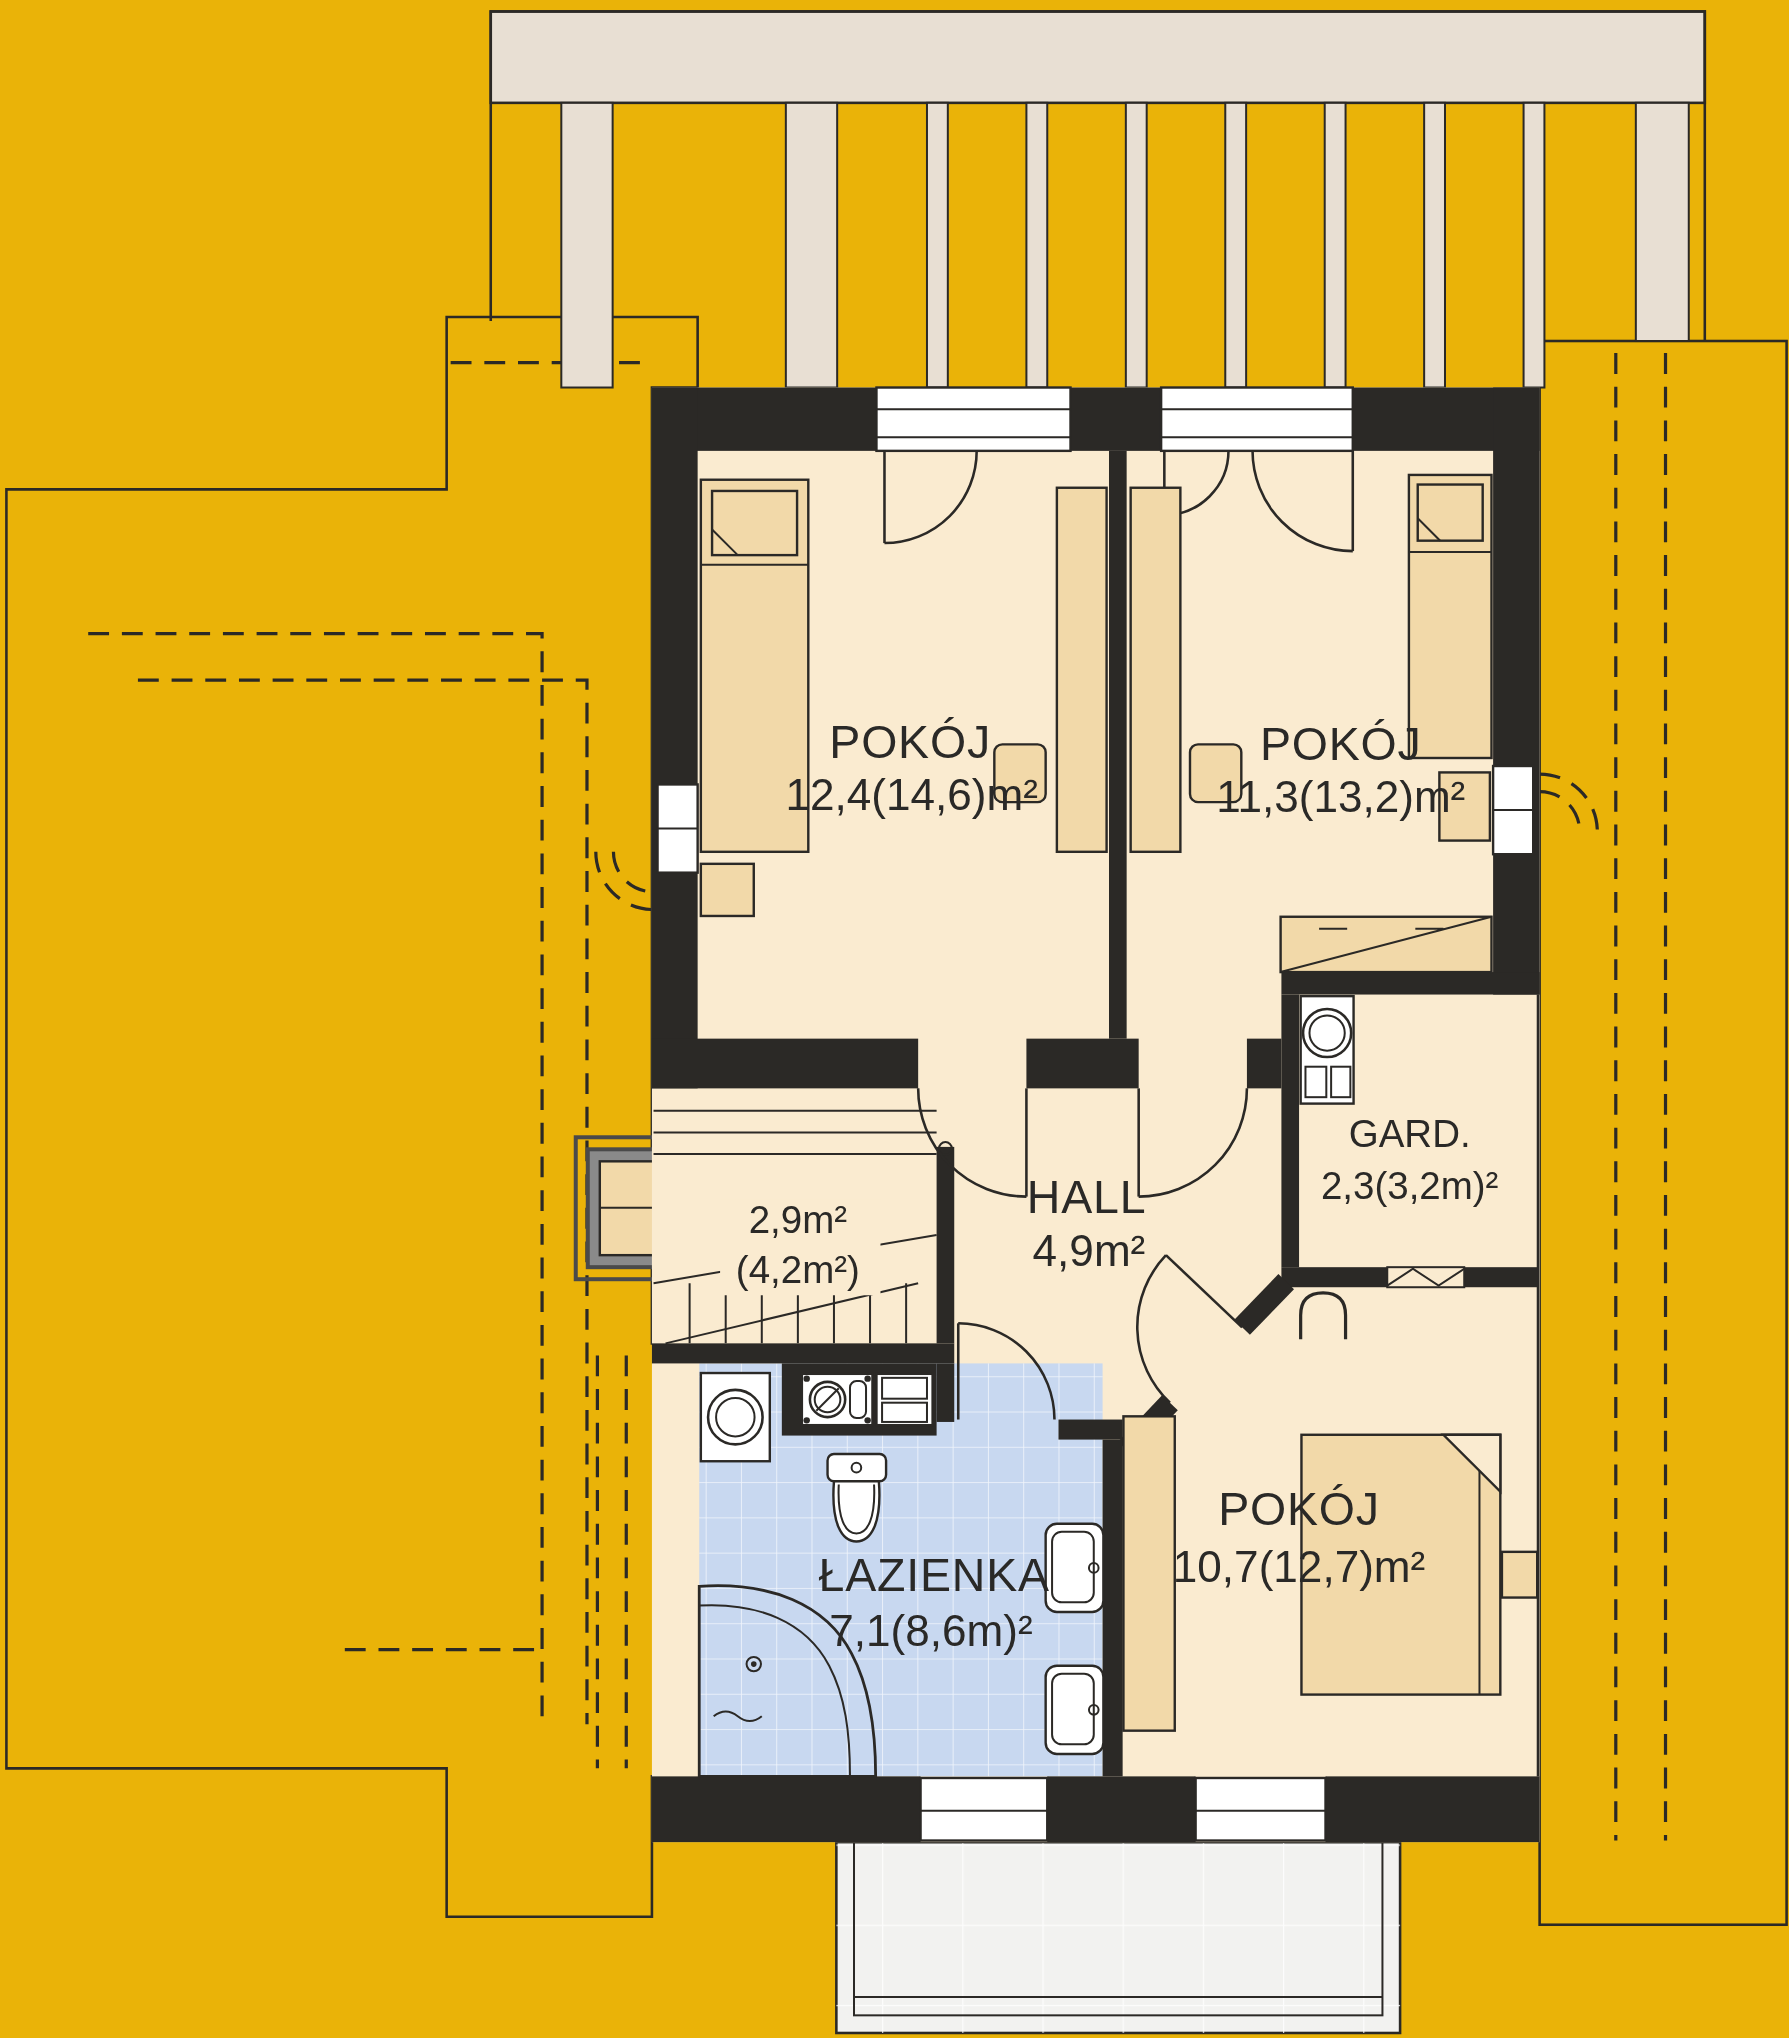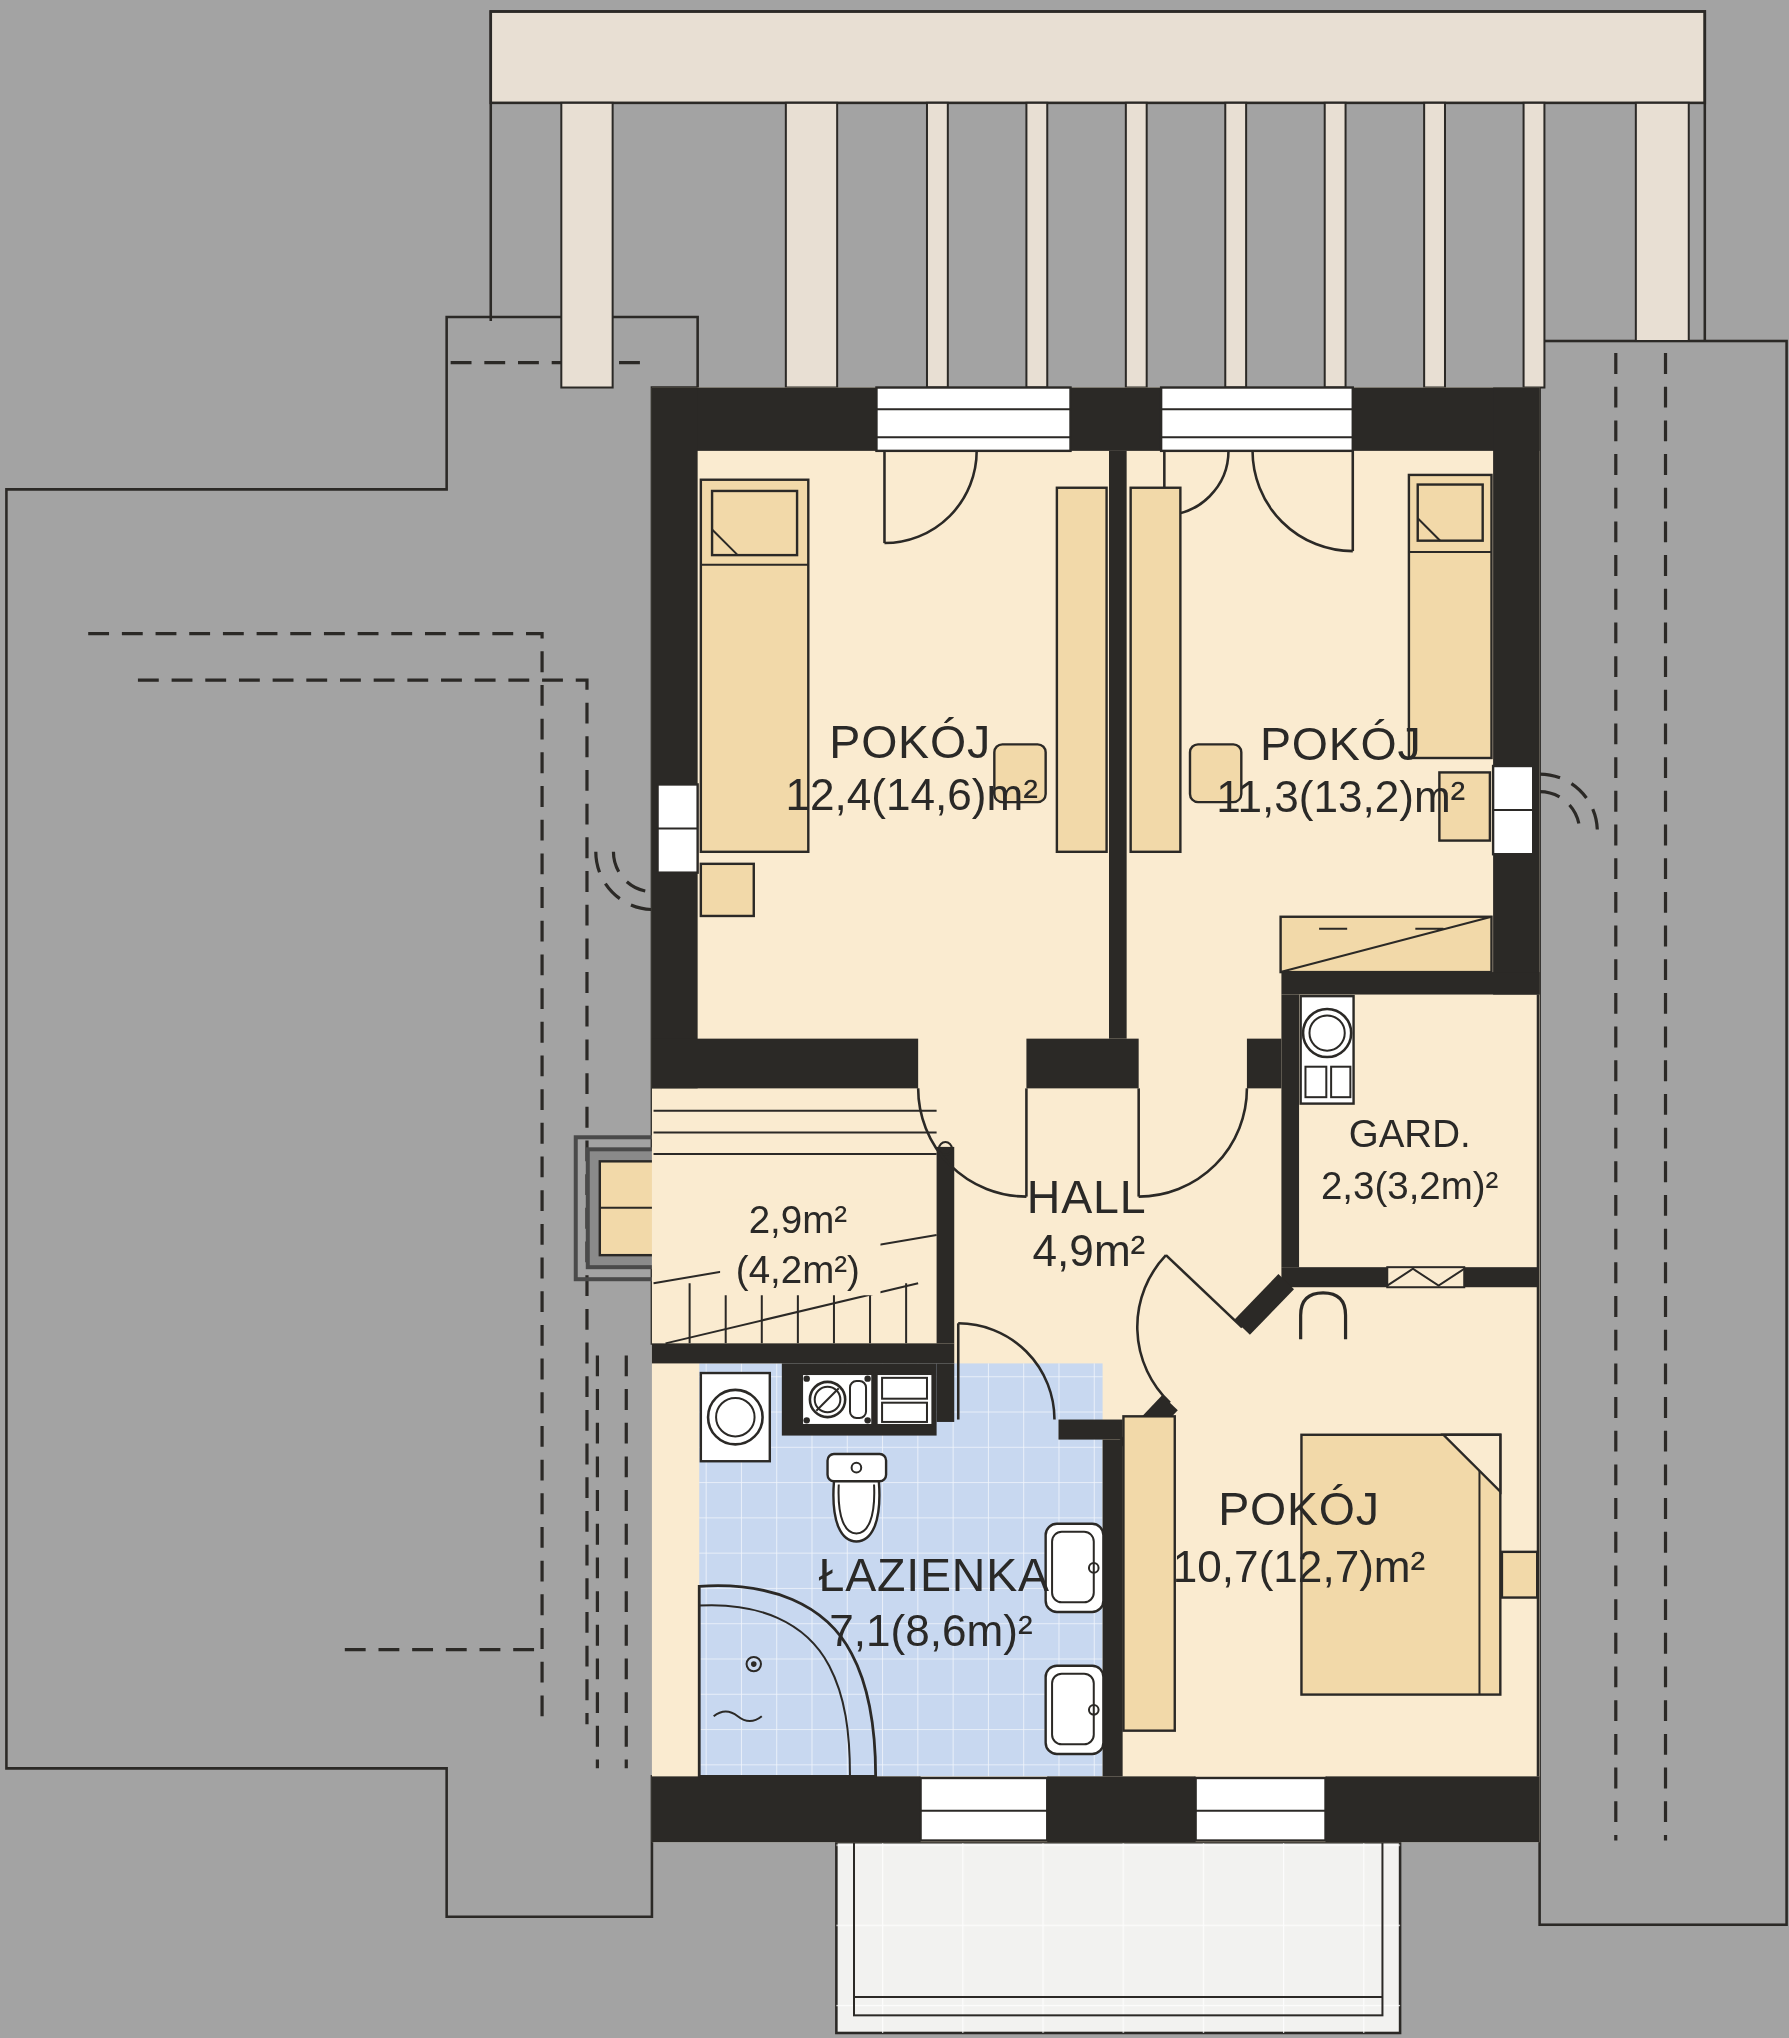--- a/index.html
+++ b/index.html
@@ -1,16 +1,16 @@
 <!DOCTYPE html>
 <html style="--c-wall: #2b2926; --c-line: #2b2926; --c-roof: #8a8a8a; --c-roofline: #3e3e3e; --c-floor: #faebd0; --c-furn: #f2d9a9; --c-bath: #c8d8f0; --c-balcony: #e8dfd3; --c-terrace: #f2f2f0;font-size:13px"><head>
 <meta charset="utf-8">
 <style>
   html,body{margin:0;padding:0;background:#ffffff;}
-  .plan{position:relative;width:1789px;height:2038px;background:#a3a3a3;overflow:hidden;
+  .plan{position:relative;width:1789px;height:2038px;background:#eab308;overflow:hidden;
         font-family:"Liberation Sans", sans-serif;}
   svg{position:absolute;left:0;top:0;}
   text{fill:#2a2927;font-family:"Liberation Sans", sans-serif;}
   .room-label{font-size:58px;letter-spacing:1px;}
   .area-label{font-size:55px;}
   .small-label{font-size:48px;}
   .w{fill:var(--c-wall);}
   .wh{fill:#ffffff;stroke:var(--c-line);stroke-width:3;}
   .furn{fill:var(--c-furn);stroke:var(--c-line);stroke-width:3;}
   .floorfill{fill:var(--c-floor);}

